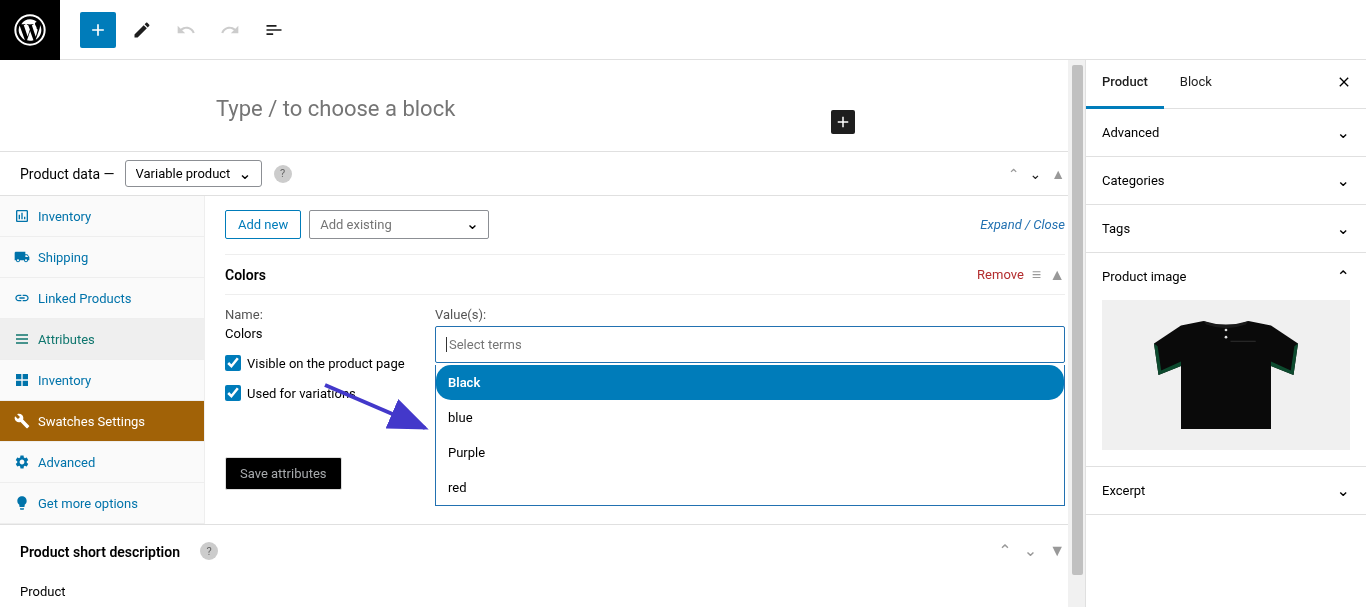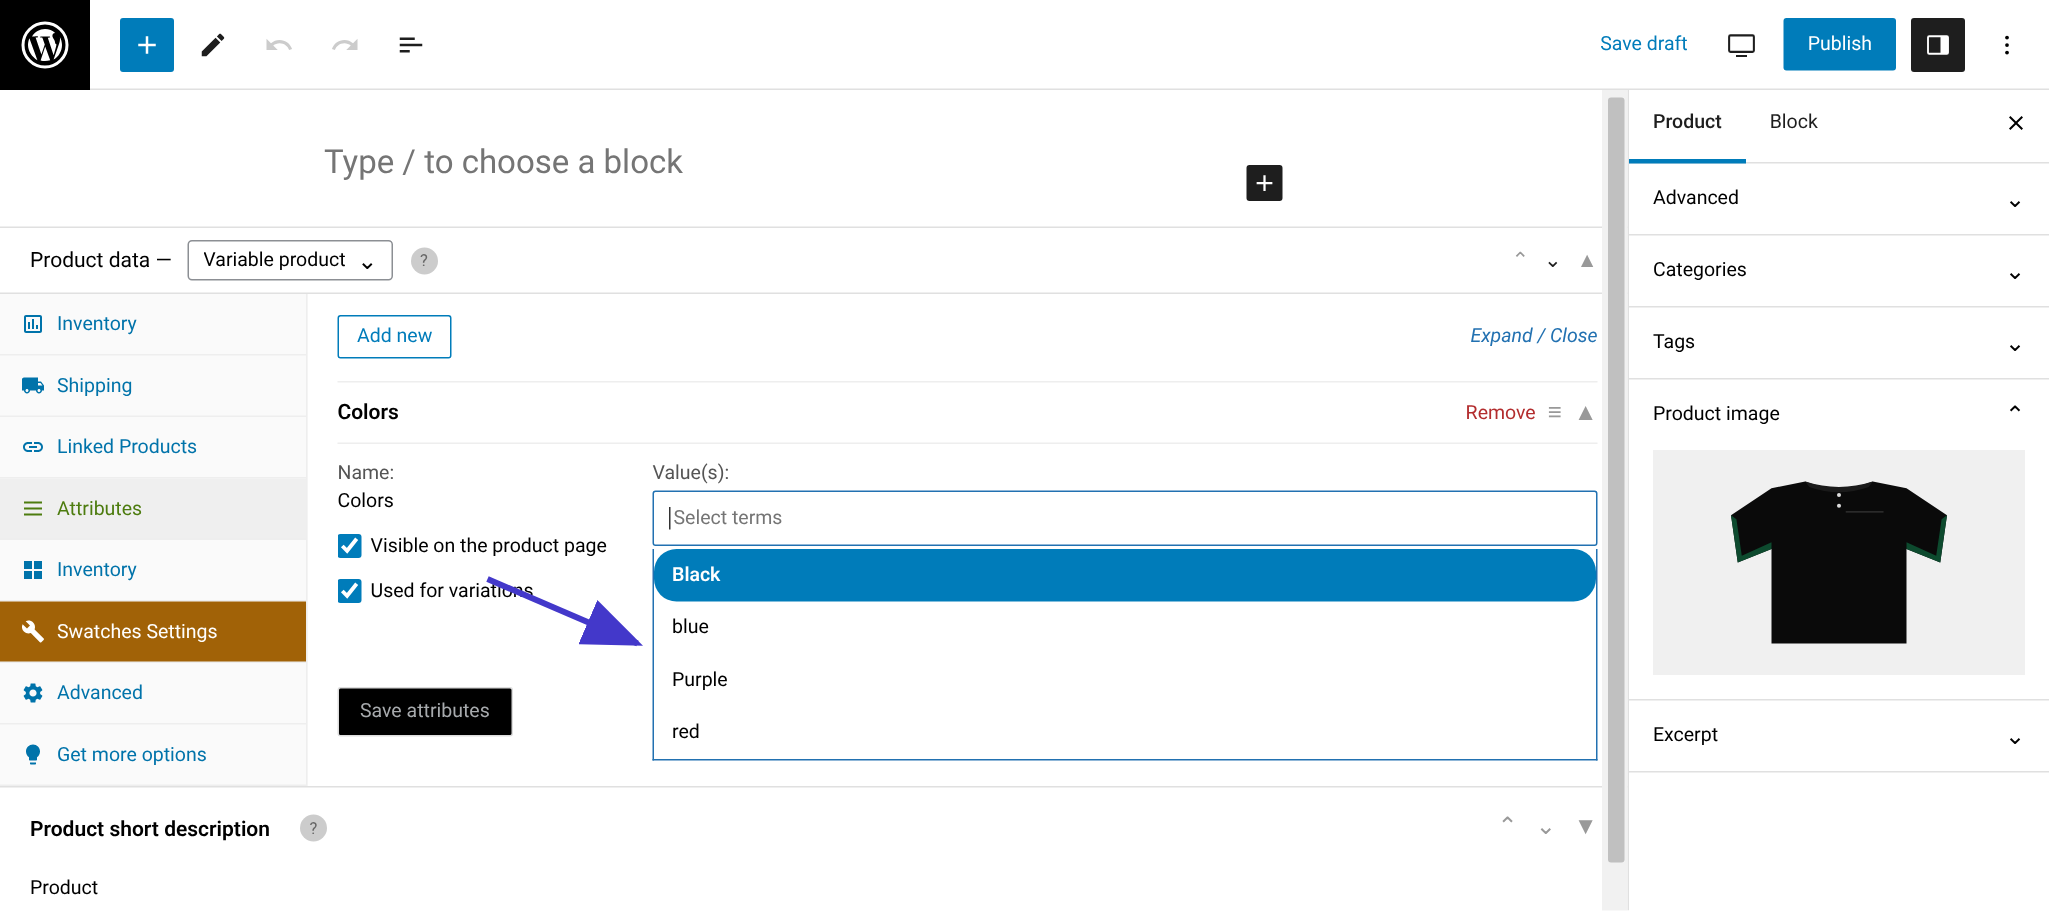--- a/index.html
+++ b/index.html
@@ -134,43 +134,20 @@
       <svg viewBox="0 0 24 24">
           <path d="M18.4 10.6C16.55 8.99 14.15 8 11.5 8c-4.65 0-8.58 3.03-9.96 7.22L3.9 16c1.05-3.19 4.05-5.5 7.6-5.5 1.95 0 3.73.72 5.12 1.88L13 16h9V7l-3.6 3.6z"></path>
         </svg>
     </div>
     <div class="tool-btn">
       <svg viewBox="0 0 24 24">
           <path d="M3 6h12v2H3zm0 5h18v2H3zm0 5h8v2H3z"></path>
         </svg>
     </div>
   </div>
-  <div class="toolbar-right">
-    <span class="save-draft">Save draft</span>
-    <div class="preview-btn">
-      <svg viewBox="0 0 24 24" width="22" height="22">
-          <rect x="3" y="5" width="18" height="12" rx="1" fill="none" stroke="#1e1e1e" stroke-width="1.5"></rect>
-          <path d="M8 20h8" stroke="#1e1e1e" stroke-width="1.5"></path>
-        </svg>
-    </div>
-    <button class="publish-btn">Publish</button>
-    <div class="settings-toggle">
-      <svg viewBox="0 0 24 24" width="20" height="20">
-          <rect x="4" y="5" width="16" height="14" rx="1" fill="none" stroke="#fff" stroke-width="1.5"></rect>
-          <rect x="14" y="5" width="6" height="14" fill="#fff"></rect>
-        </svg>
-    </div>
-    <div class="more-btn">
-      <svg viewBox="0 0 24 24" width="20" height="20">
-          <circle cx="12" cy="6" r="1.5"></circle>
-          <circle cx="12" cy="12" r="1.5"></circle>
-          <circle cx="12" cy="18" r="1.5"></circle>
-        </svg>
-    </div>
-  </div>
 </div>
 
 <div class="main-area">
   <div class="editor-col">
     <div class="editor-content">
 
       <div class="block-placeholder">Type / to choose a block</div>
       <div class="block-add">
         <svg viewBox="0 0 24 24">
             <path d="M11 5v6H5v2h6v6h2v-6h6v-2h-6V5z"></path>
@@ -205,21 +182,21 @@
                 <path d="M20 8h-3V4H3c-1.1 0-2 .9-2 2v11h2c0 1.66 1.34 3 3 3s3-1.34 3-3h6c0 1.66 1.34 3 3 3s3-1.34 3-3h2v-5l-3-4zM6 18.5c-.83 0-1.5-.67-1.5-1.5s.67-1.5 1.5-1.5 1.5.67 1.5 1.5-.67 1.5-1.5 1.5zm13.5-9l1.96 2.5H17V9.5h2.5zm-1.5 9c-.83 0-1.5-.67-1.5-1.5s.67-1.5 1.5-1.5 1.5.67 1.5 1.5-.67 1.5-1.5 1.5z"></path>
               </svg>
             <span>Shipping</span>
           </div>
           <div class="product-tab">
             <svg viewBox="0 0 24 24" fill="currentColor">
                 <path d="M3.9 12c0-1.71 1.39-3.1 3.1-3.1h4V7H7c-2.76 0-5 2.24-5 5s2.24 5 5 5h4v-1.9H7c-1.71 0-3.1-1.39-3.1-3.1zM8 13h8v-2H8v2zm9-6h-4v1.9h4c1.71 0 3.1 1.39 3.1 3.1s-1.39 3.1-3.1 3.1h-4V17h4c2.76 0 5-2.24 5-5s-2.24-5-5-5z"></path>
               </svg>
             <span>Linked Products</span>
           </div>
-          <div class="product-tab" style="color:#4d7c0f;background:#efefef;">
+          <div class="product-tab" style="color:#0f766e;background:#efefef;">
             <svg viewBox="0 0 24 24" fill="currentColor">
                 <path d="M3 5h18v2H3zm0 6h18v2H3zm0 6h18v2H3z"></path>
               </svg>
             <span>Attributes</span>
           </div>
           <div class="product-tab">
             <svg viewBox="0 0 24 24" fill="currentColor">
                 <path d="M3 3h8v8H3zm10 0h8v8h-8zM3 13h8v8H3zm10 0h8v8h-8z"></path>
               </svg>
             <span>Inventory</span>
@@ -240,20 +217,23 @@
             <svg viewBox="0 0 24 24" fill="currentColor">
                 <path d="M9 21c0 .55.45 1 1 1h4c.55 0 1-.45 1-1v-1H9v1zm3-19C8.14 2 5 5.14 5 9c0 2.38 1.19 4.47 3 5.74V17c0 .55.45 1 1 1h6c.55 0 1-.45 1-1v-2.26c1.81-1.27 3-3.36 3-5.74 0-3.86-3.14-7-7-7z"></path>
               </svg>
             <span>Get more options</span>
           </div>
         </div>
 
         <div class="product-tab-content">
           <div class="attr-controls-row">
             <button class="add-new-btn">Add new</button>
+            <div class="select-wrap">
+              <div class="add-existing">Add existing</div>
+            </div>
             <span class="expand-close">Expand / Close</span>
           </div>
 
           <div class="attr-header">
             <span class="attr-title">Colors</span>
             <span class="remove-link">Remove</span>
             <span class="hamburger-icon">≡</span>
             <span class="collapse-icon">▲</span>
           </div>
 

